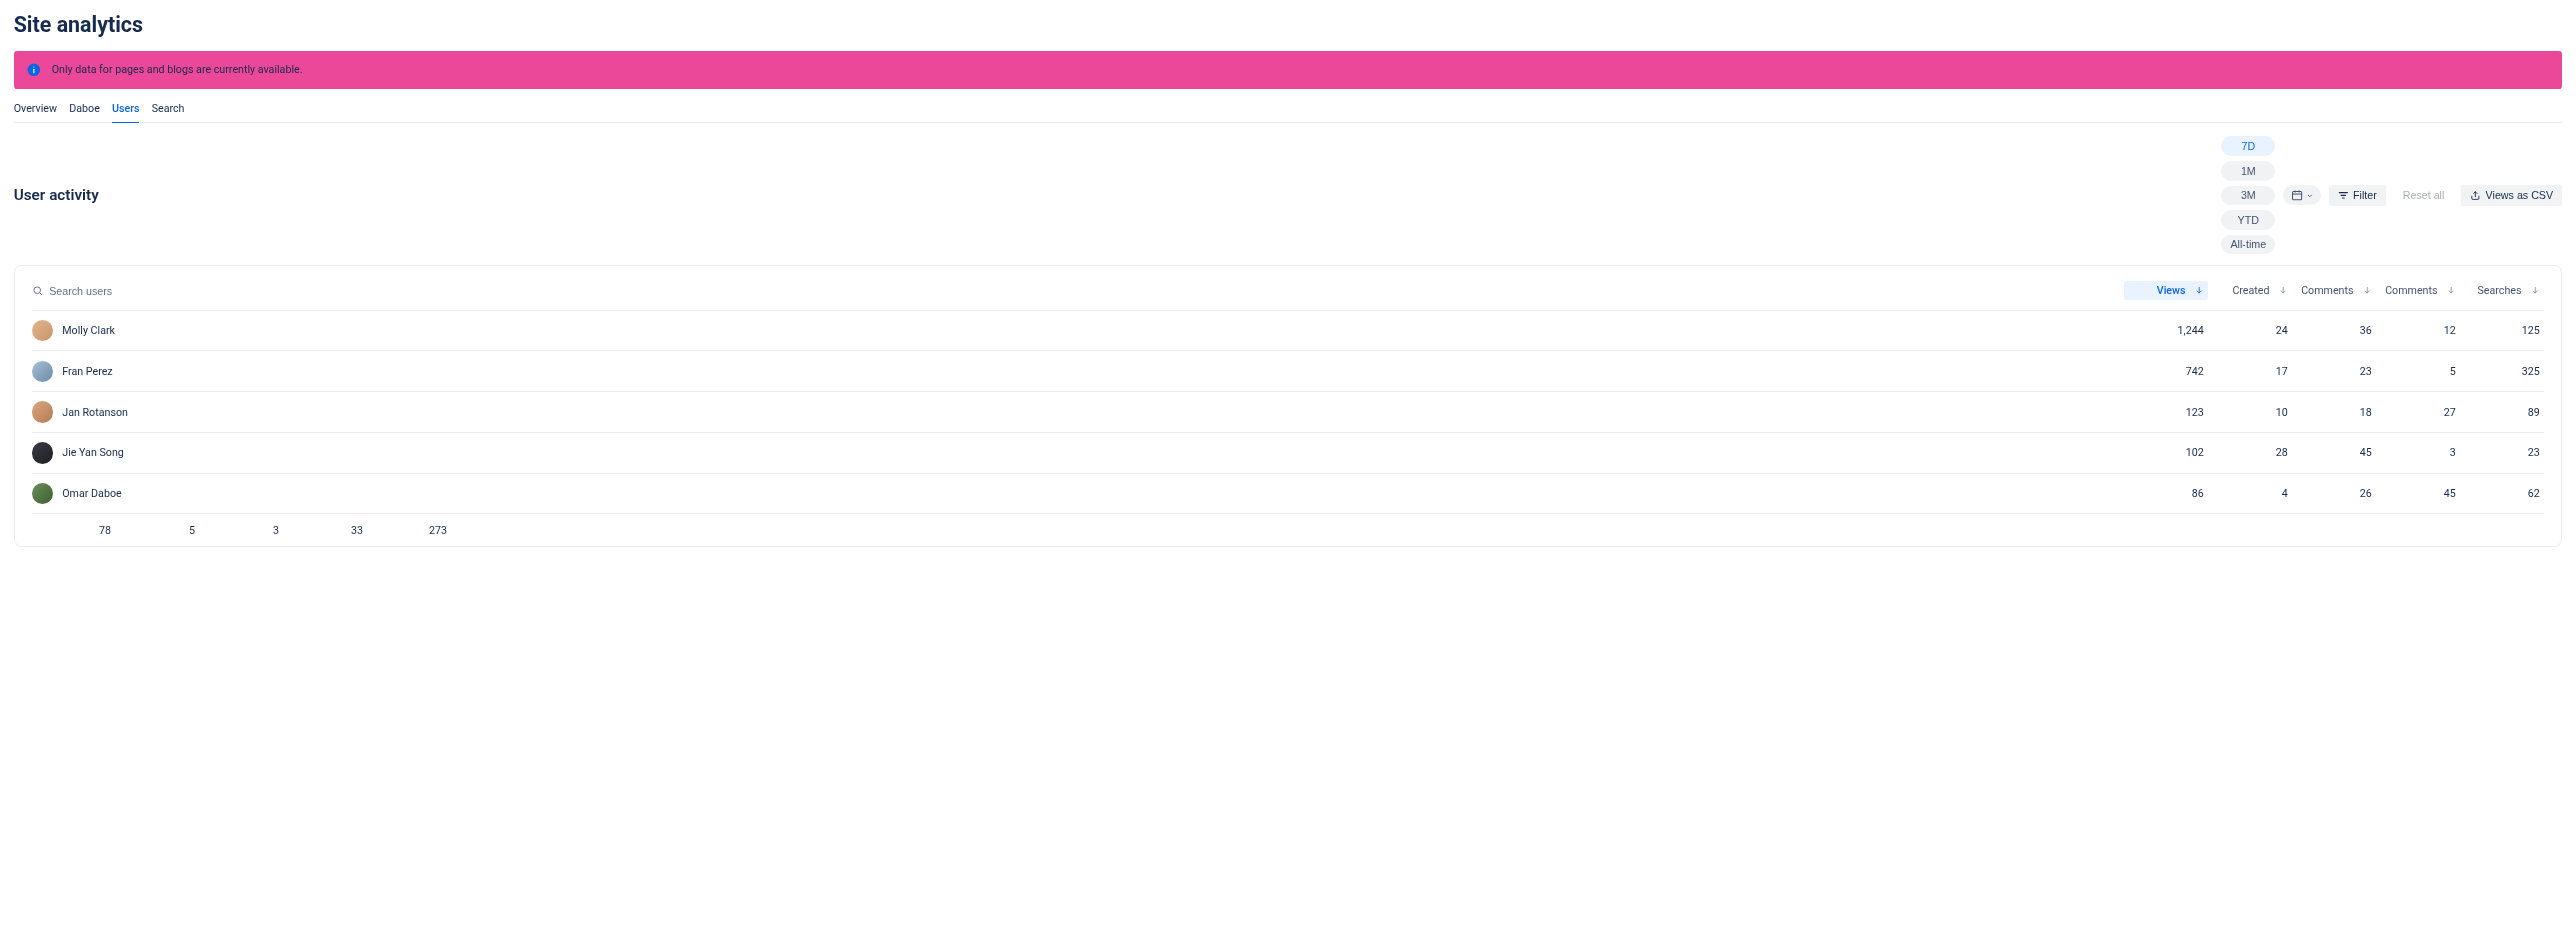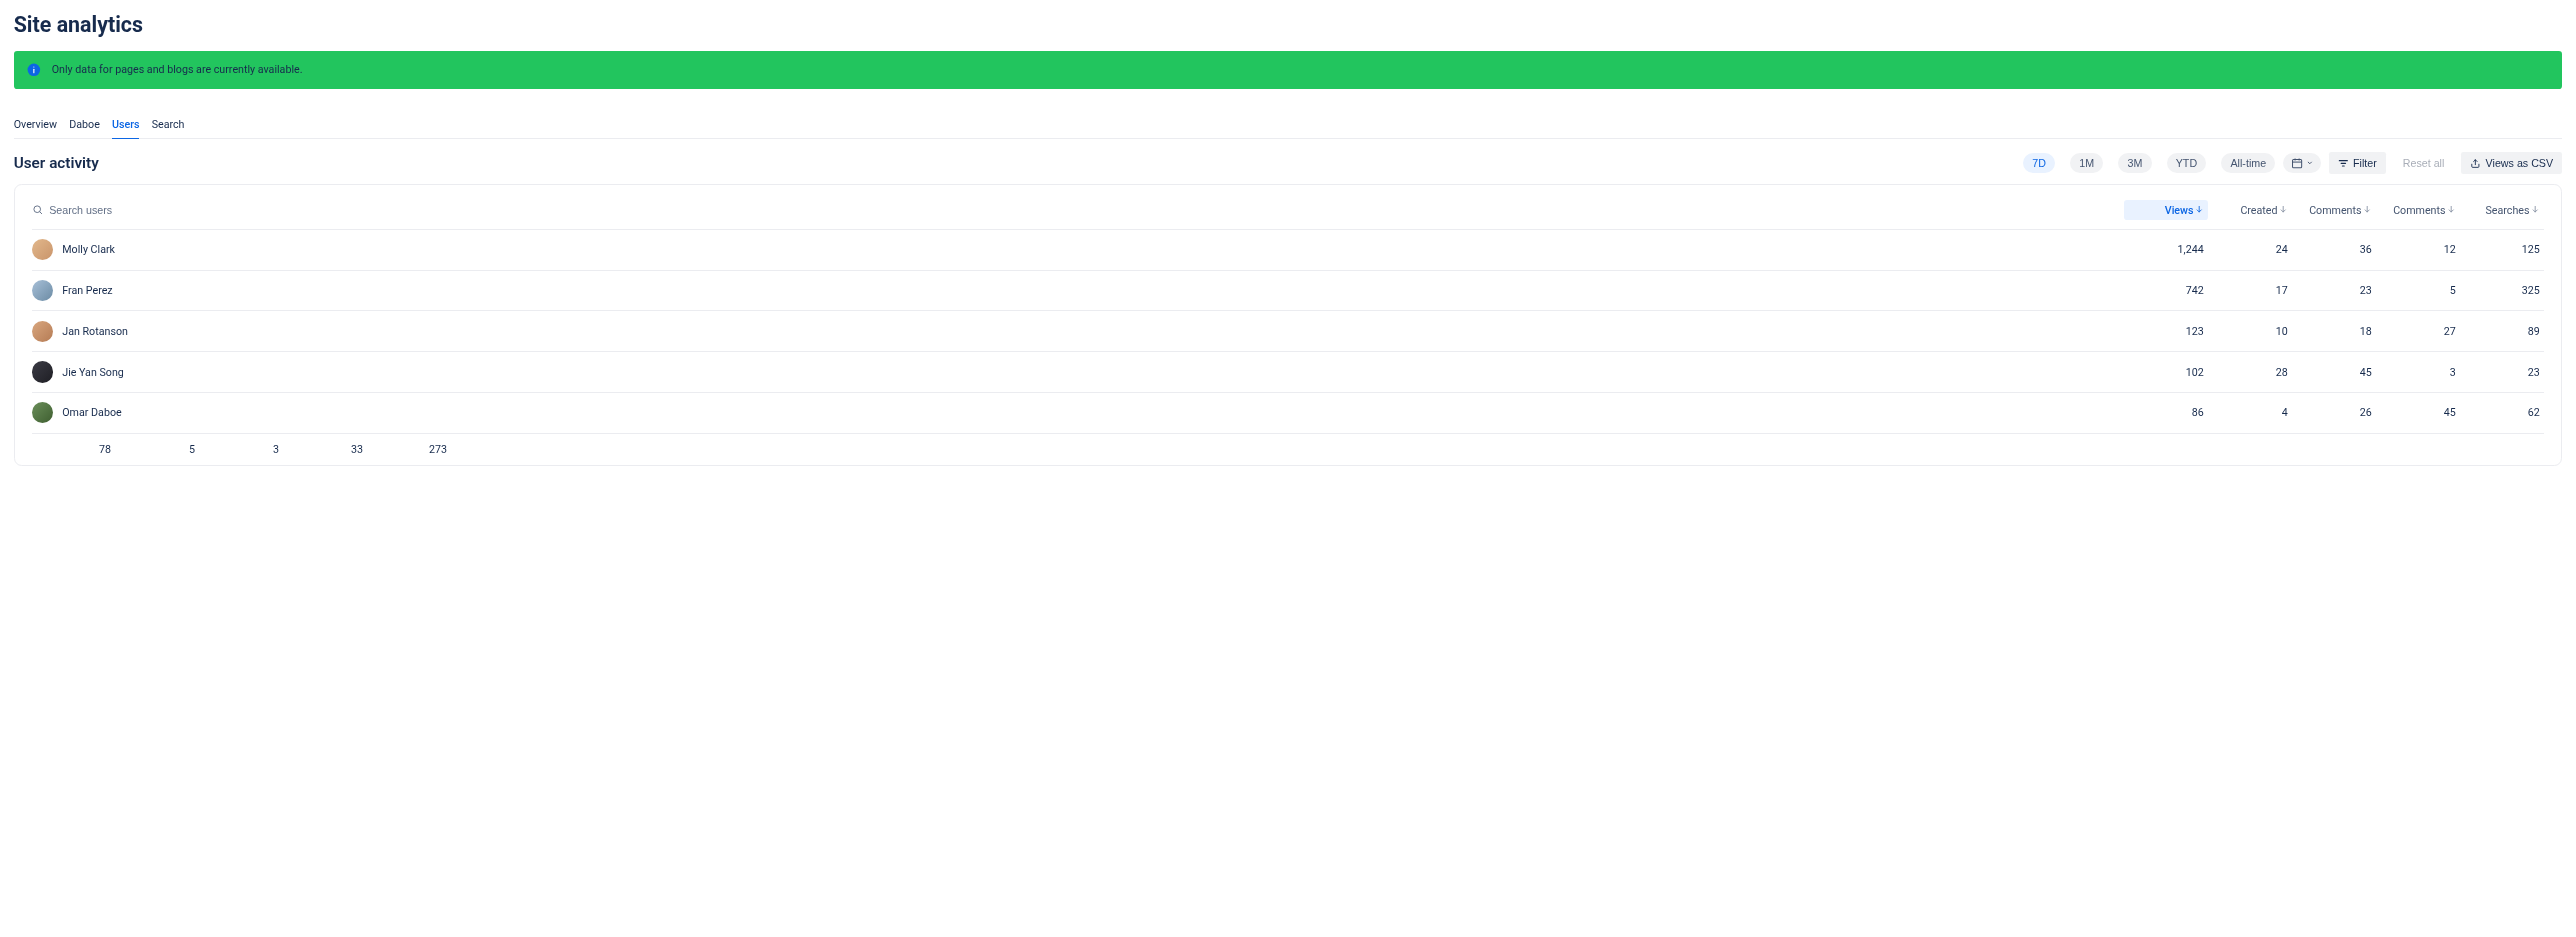--- a/index.html
+++ b/index.html
@@ -12,24 +12,24 @@
   .page-title {
     font-size: 21.4px;
     font-weight: 700;
     color: #172B4D;
     margin-bottom: 13.7px;
   }
   .info-banner {
     display: flex;
     align-items: center;
     gap: 10.7px;
-    background: #22c55e;
+    background: #ec4899;
     border-radius: 3.1px;
     padding: 12.2px 13.7px;
-    margin-bottom: 24px;
+    margin-bottom: 8px;
   }
   .info-icon {
     width: 13.7px; height: 13.7px;
     flex: 0 0 13.7px;
     display: inline-flex; align-items: center; justify-content: center;
   }
   .info-text { font-size: 10.7px; color: #172B4D; }
   .tabs {
     display: flex;
     gap: 12.2px;
@@ -58,21 +58,21 @@
   .section-title {
     font-size: 15.3px;
     font-weight: 600;
     color: #172B4D;
   }
   .controls {
     display: flex;
     align-items: center;
     gap: 7.6px;
   }
-  .pill-group { display: inline-flex; gap: 15px; }
+  .pill-group { display: inline-flex; gap: 5px; flex-direction: column; }
   .pill {
     font-size: 10.7px;
     font-weight: 500;
     color: #44546F;
     background: #F1F2F4;
     border: none;
     border-radius: 762px;
     padding: 3.8px 9.2px;
     cursor: pointer;
   }
@@ -135,21 +135,21 @@
   }
   .search-input::placeholder { color: #626F86; }
   .col-headers {
     display: flex;
     align-items: center;
   }
   .col-header {
     display: inline-flex;
     align-items: center;
     justify-content: flex-end;
-    gap: 1px;
+    gap: 9px;
     font-size: 10.7px;
     color: #44546F;
     width: 84px;
     padding: 3.1px 4.6px;
     cursor: pointer;
     white-space: nowrap;
   }
   .col-header.active {
     color: #0C66E4;
     background: #E9F2FF;

